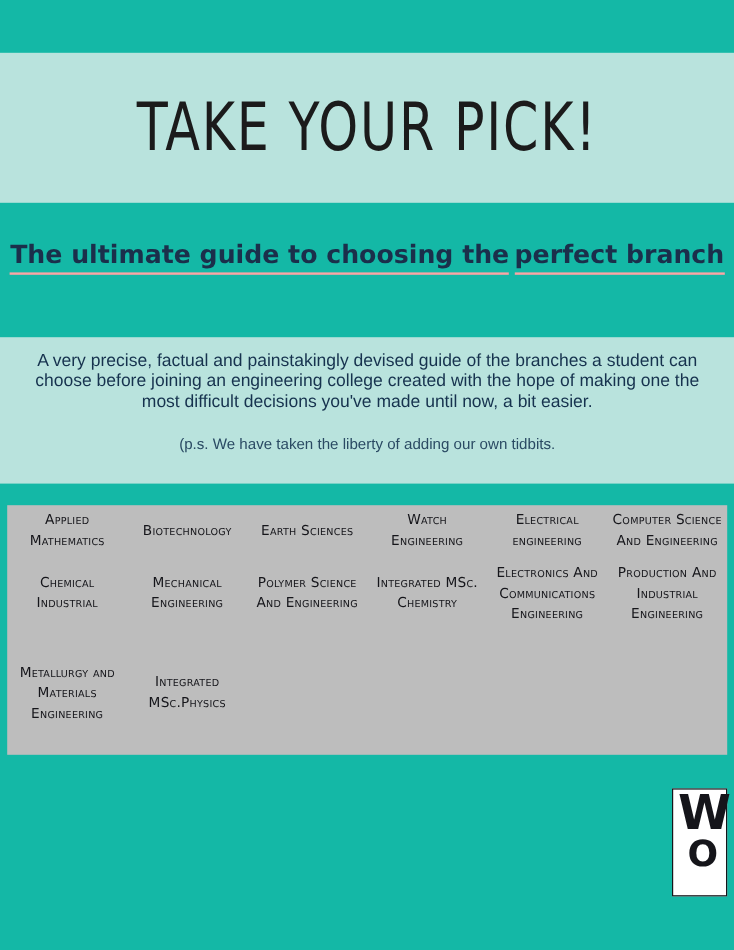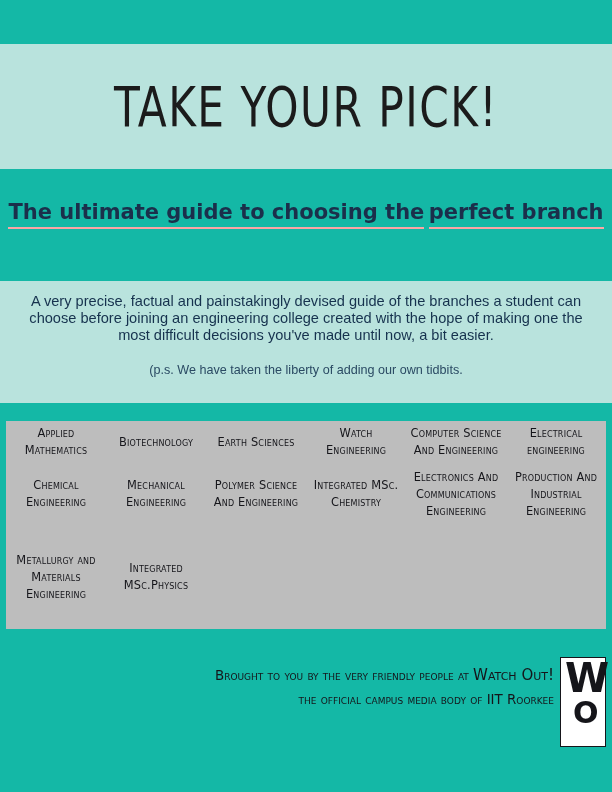--- a/index.html
+++ b/index.html
@@ -213,29 +213,29 @@
         </div>
       <div class="cell row1">
           <span>Biotechnology</span>
         </div>
       <div class="cell row1">
           <span>Earth Sciences</span>
         </div>
       <div class="cell row1">
           <span>Watch Engineering</span>
         </div>
+      <div class="cell row1">
+          <span>Electrical engineering</span>
+        </div>
+
       <div class="cell row2">
           <span>Computer Science And Engineering</span>
         </div>
-
-      <div class="cell row1">
-          <span>Electrical engineering</span>
-        </div>
-      <div class="cell row2">
-          <span>Chemical Engineering</span>
+      <div class="cell row2">
+          <span>Chemical Industrial</span>
         </div>
       <div class="cell row2">
           <span>Mechanical Engineering</span>
         </div>
       <div class="cell row2">
           <span>Polymer Science And Engineering</span>
         </div>
 
       <div class="cell row3">
           <span>Integrated MSc. Chemistry</span>
@@ -249,26 +249,19 @@
       <div class="cell row3">
           <span>Metallurgy and Materials Engineering</span>
         </div>
       <div class="cell row3">
           <span>Integrated MSc.Physics</span>
         </div>
     </div>
   </div>
 
   <div class="footer">
-    <div class="footer-lines">
-      <div>
-        <span>Brought to you by the very friendly people at</span>
-        <span class="big">Watch Out!</span>
-      </div>
-      <div>the official campus media body of IIT Roorkee</div>
-    </div>
     <div class="logo">
       <div class="w">W</div>
       <div class="o">O</div>
     </div>
   </div>
 
 </div>
 
 </body></html>

